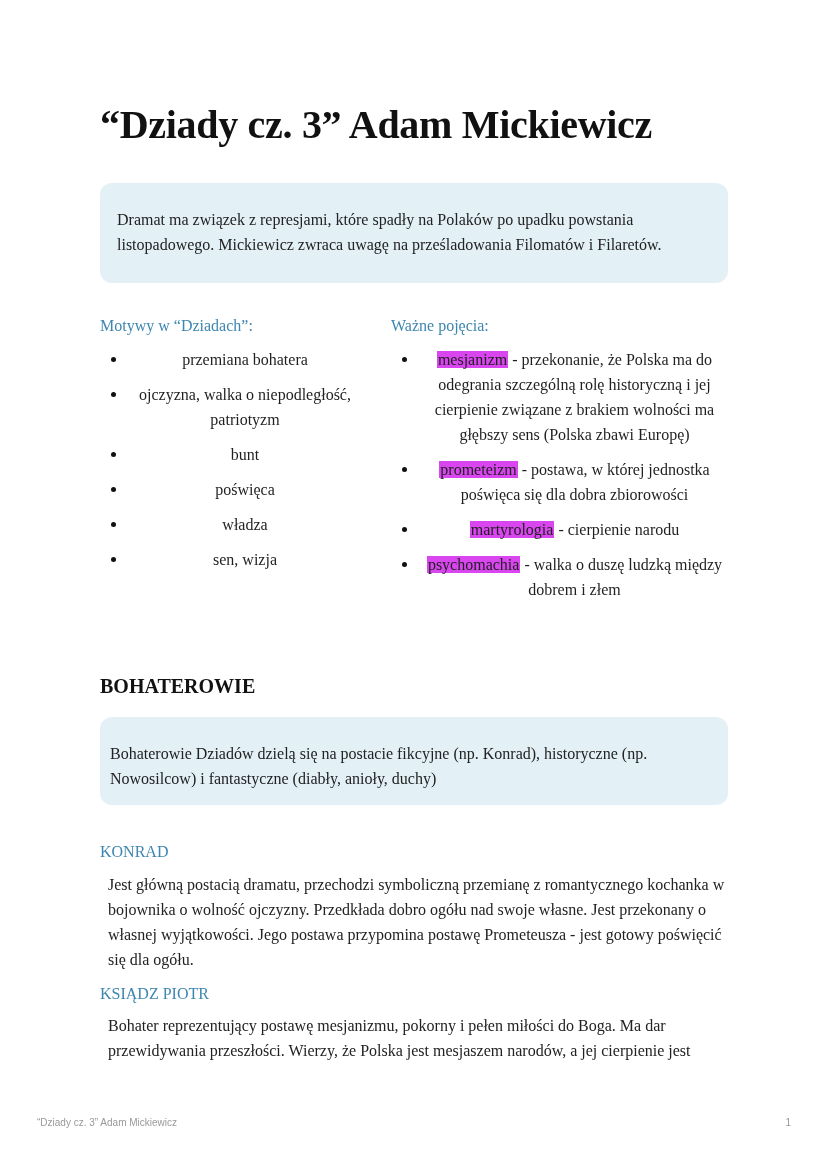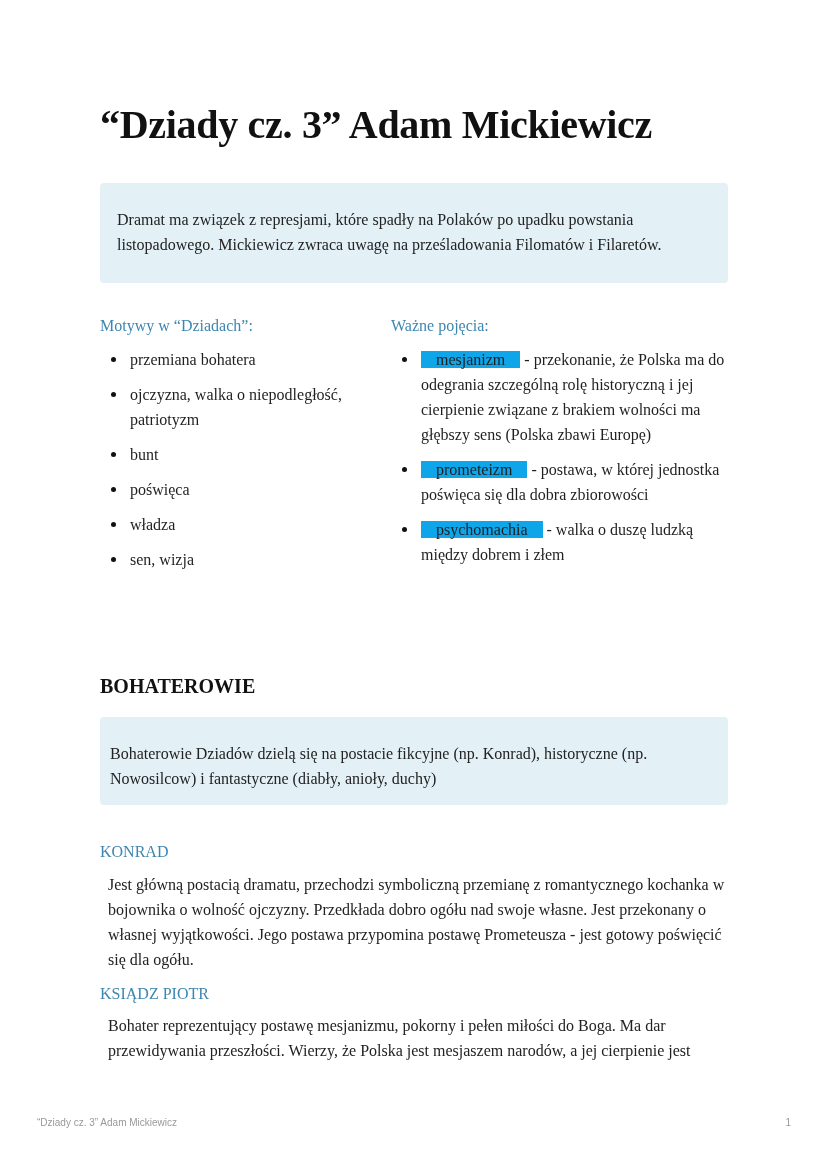--- a/index.html
+++ b/index.html
@@ -1,32 +1,32 @@
 <!DOCTYPE html>
 <html><head>
 <meta charset="utf-8">
 <style>
   html, body { margin: 0; padding: 0; background: #ffffff; }
   body { width: 828px; height: 1169px; position: relative; overflow: hidden;
          font-family: "Liberation Serif", "DejaVu Serif", serif; color: #1f1f1f; }
   .page { position: absolute; left: 100px; top: 0; width: 628px; }
   h1 { position: absolute; left: 0; top: 100px; margin: 0; font-size: 40px; font-weight: bold;
        line-height: 50px; color: #111; letter-spacing: -0.3px; white-space: nowrap; }
-  .callout { position: absolute; left: 0; width: 628px; background: #e3f1f7; border-radius: 4px;
+  .callout { position: absolute; left: 0; width: 628px; background: #e3f1f7; border-radius: 12px;
              box-sizing: border-box; padding: 24px 17px; font-size: 16px; line-height: 25px; color: #222; }
   .callout1 { top: 183px; height: 100px; }
   .callout2 { top: 717px; height: 88px; padding-left: 10px; }
   .col-head { position: absolute; font-size: 16px; color: #3d86b0; line-height: 20px; }
   ul { position: absolute; margin: 0; padding: 0; list-style: none; font-size: 16px; line-height: 25px; }
-  ul li { position: relative; padding-left: 30px; margin-bottom: 10px; }
+  ul li { position: relative; padding-left: 30px; margin-bottom: 10px; text-align: center; }
   ul li::before { content: ""; position: absolute; left: 11px; top: 10px; width: 5px; height: 5px;
                   background: #111; border-radius: 50%; }
   .left-list { left: 0; top: 347px; width: 260px; }
   .right-list { left: 291px; top: 347px; width: 337px; }
-  .term { background: #0ea5e9; padding: 0 15px; }
+  .term { background: #d946ef; padding: 0 1px; }
   h2 { position: absolute; left: 0; top: 673px; margin: 0; font-size: 20px; font-weight: bold; line-height: 26px; color: #111; text-align: right; }
   .sub { position: absolute; left: 0; font-size: 16px; color: #3d86b0; line-height: 20px; }
   .para { position: absolute; left: 8px; width: 632px; font-size: 16px; line-height: 25px; color: #222; margin: 0; }
   .footer { position: absolute; top: 1117px; font-family: "Liberation Sans", "DejaVu Sans", sans-serif;
             font-size: 10px; color: #999; }
 </style>
 </head>
 <body>
 
 <div class="page">
@@ -41,20 +41,21 @@
     <li>bunt</li>
     <li>poświęca</li>
     <li>władza</li>
     <li>sen, wizja</li>
   </ul>
 
   <div class="col-head" style="left:291px; top:316px;">Ważne pojęcia:</div>
   <ul class="right-list">
     <li><span class="term">mesjanizm</span><span> - przekonanie, że Polska ma do odegrania szczególną rolę historyczną i jej cierpienie związane z brakiem wolności ma głębszy sens (Polska zbawi Europę)</span></li>
     <li><span class="term">prometeizm</span><span> - postawa, w której jednostka poświęca się dla dobra zbiorowości</span></li>
+    <li><span class="term">martyrologia</span><span> - cierpienie narodu</span></li>
     <li><span class="term">psychomachia</span><span> - walka o duszę ludzką między dobrem i złem</span></li>
   </ul>
 
   <h2>BOHATEROWIE</h2>
   <div class="callout callout2">Bohaterowie Dziadów dzielą się na postacie fikcyjne (np. Konrad), historyczne (np. Nowosilcow) i fantastyczne (diabły, anioły, duchy)</div>
 
   <div class="sub" style="top:842px;">KONRAD</div>
   <p class="para" style="top:872px;">Jest główną postacią dramatu, przechodzi symboliczną przemianę z romantycznego kochanka w bojownika o wolność ojczyzny. Przedkłada dobro ogółu nad swoje własne. Jest przekonany o własnej wyjątkowości. Jego postawa przypomina postawę Prometeusza - jest gotowy poświęcić się dla ogółu.</p>
 
   <div class="sub" style="top:984px;">KSIĄDZ PIOTR</div>

